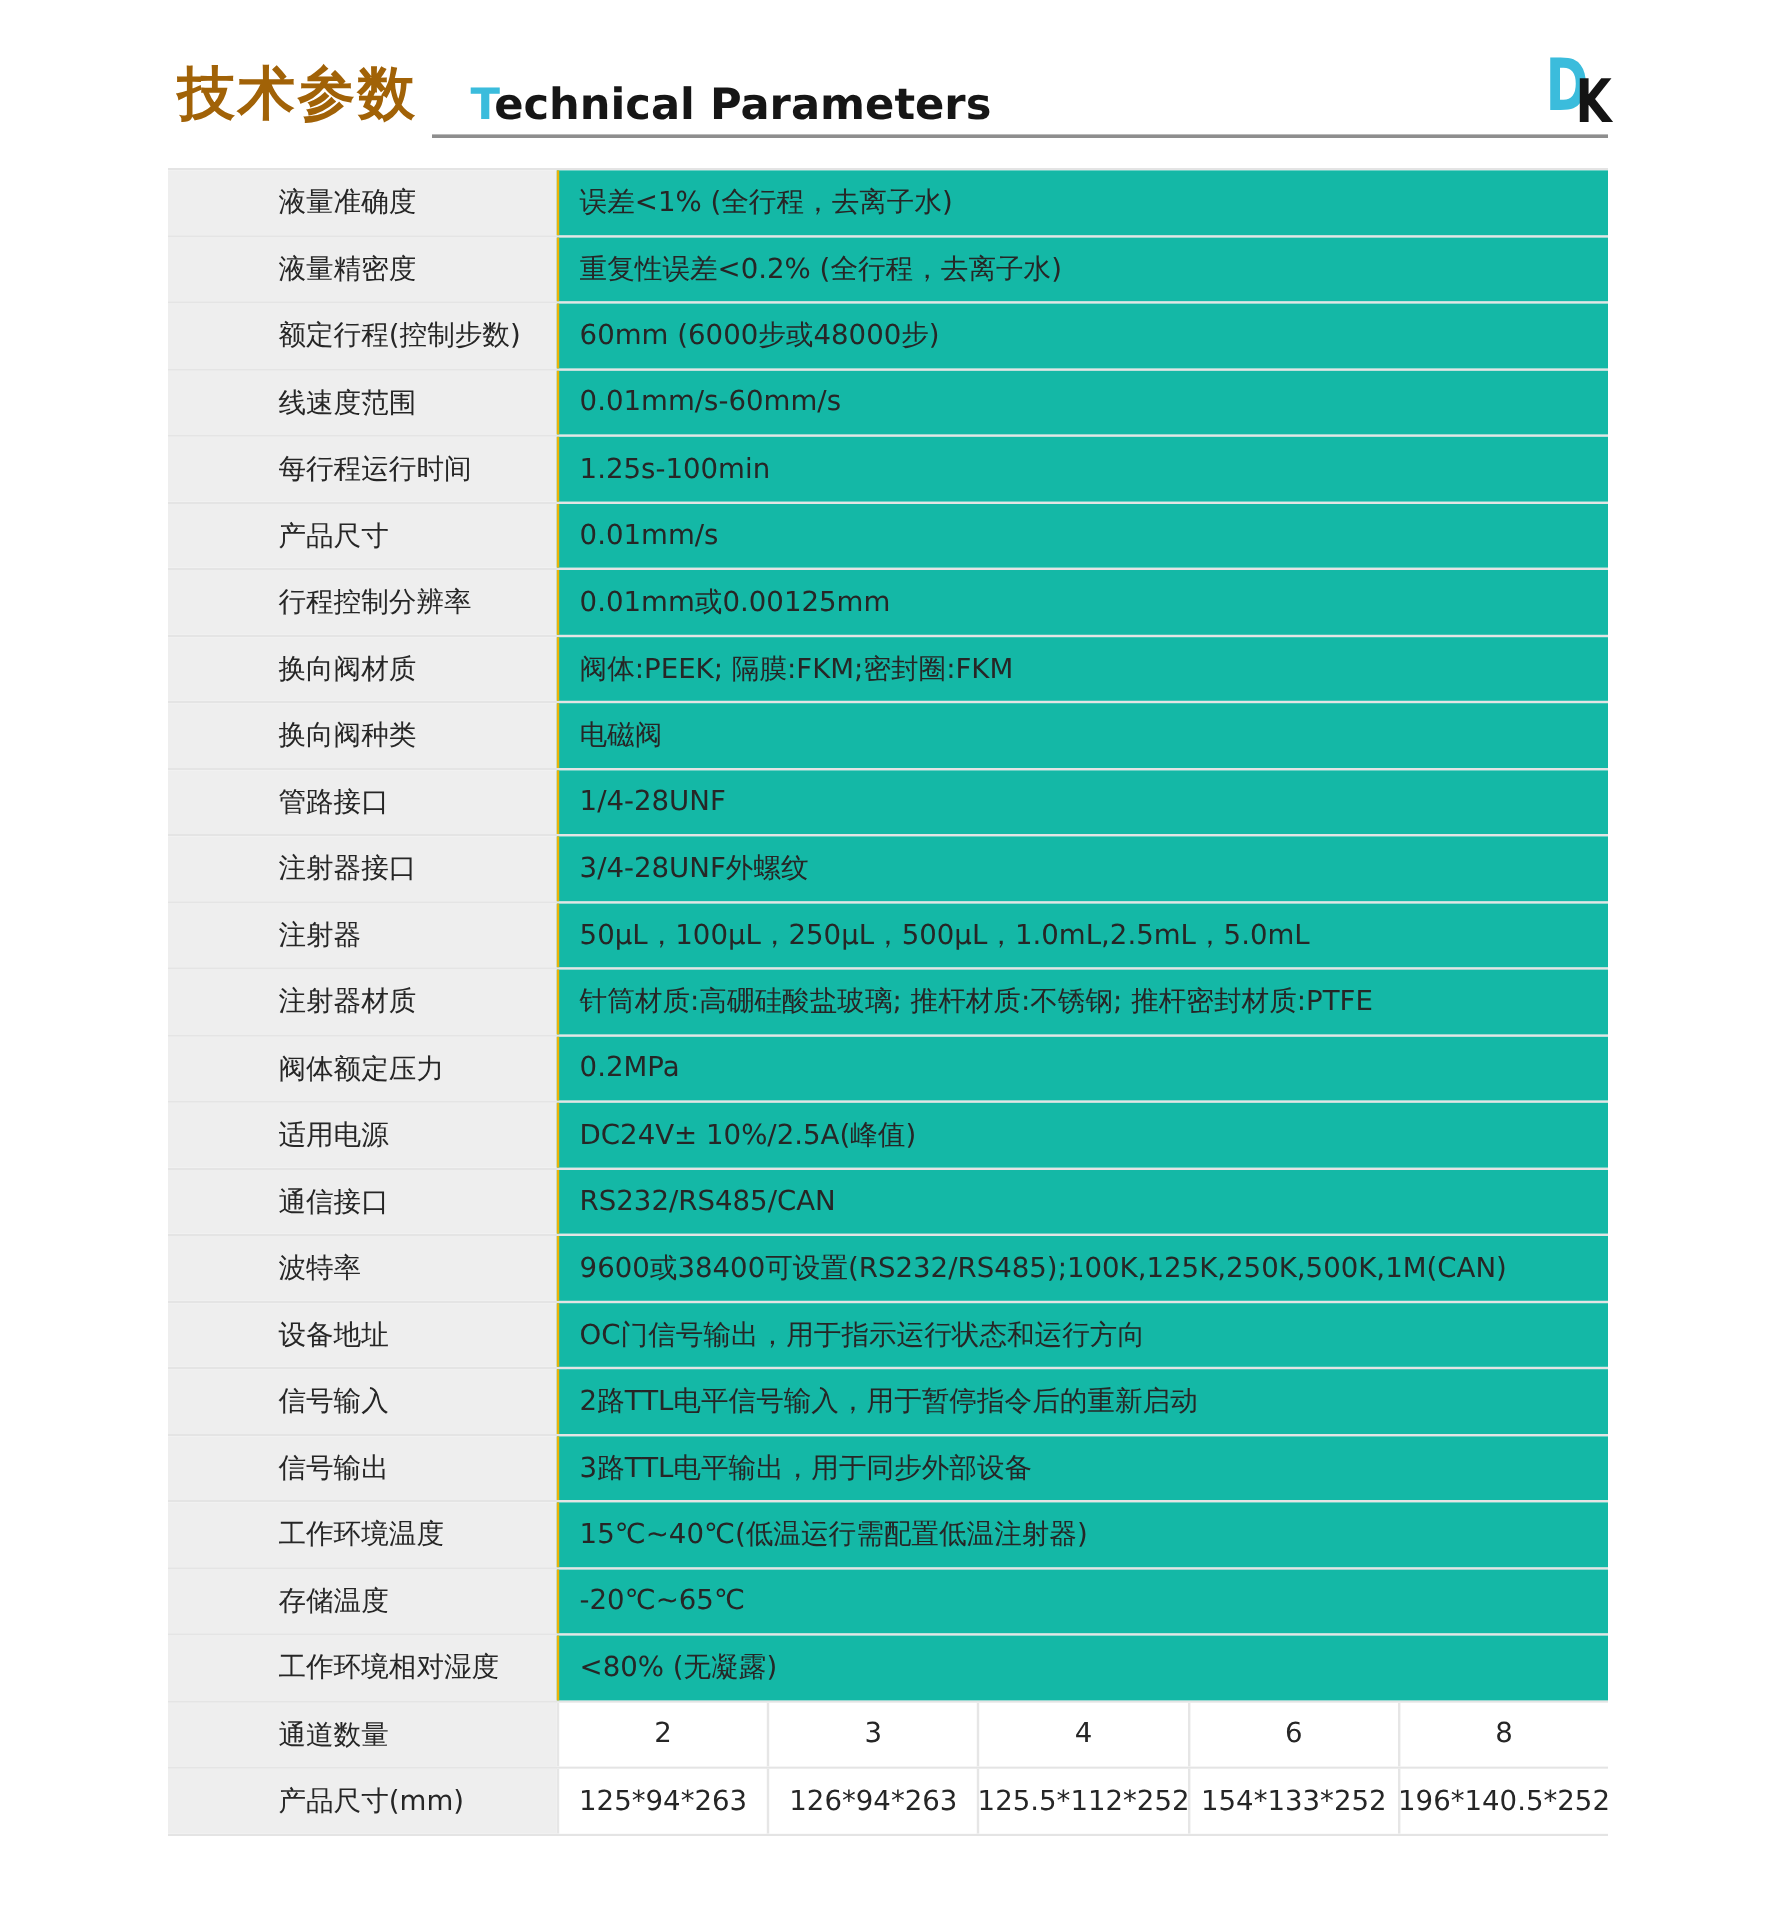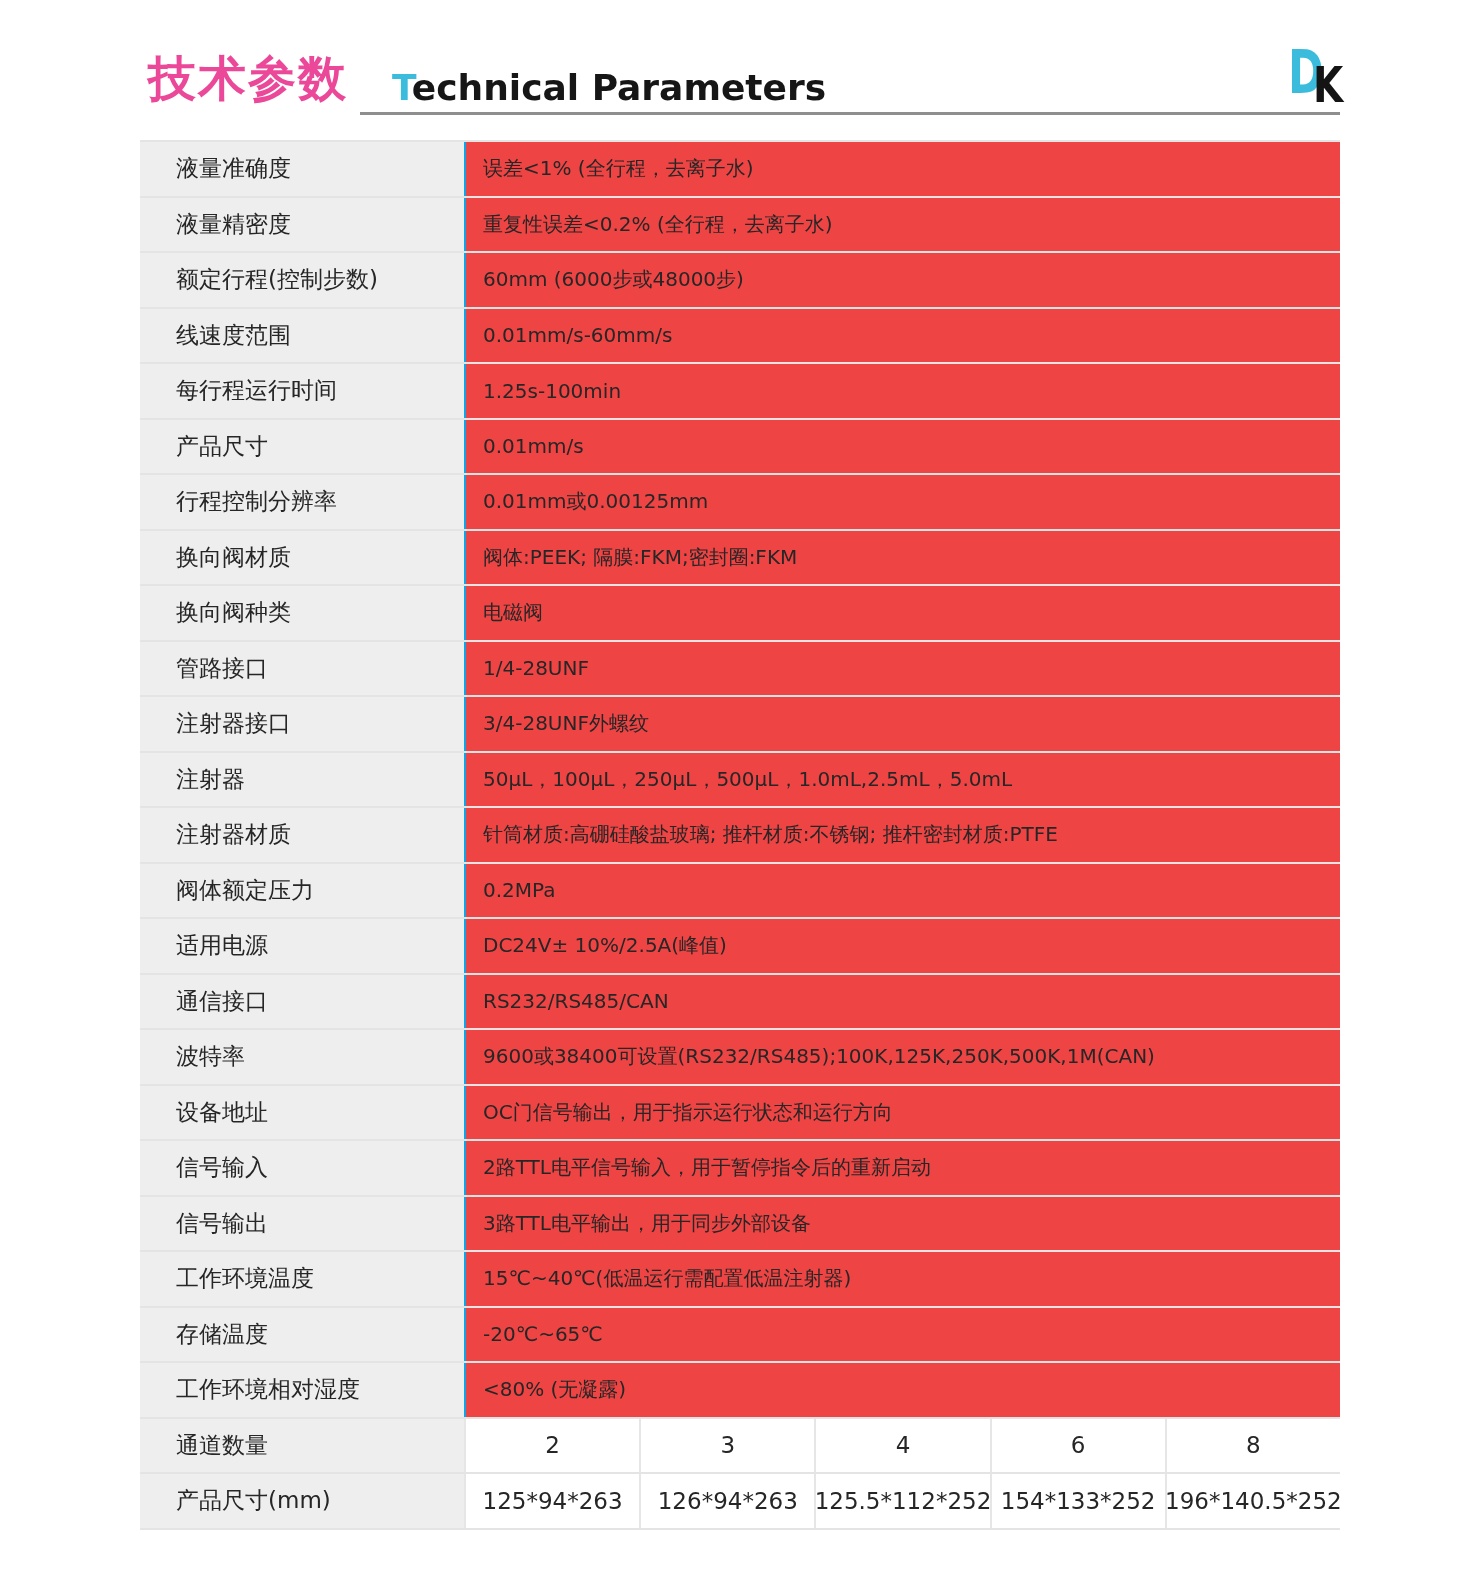--- a/index.html
+++ b/index.html
@@ -8,21 +8,21 @@
     position:relative;
     width:1480px; height:1591px;
     background:#ffffff;
     overflow:hidden;
     font-family:"DejaVu Sans","Liberation Sans",sans-serif;
     color:#262626;
   }
   
   .title-cn {
     position:absolute; left:148px; top:52px;
-    font-size:48px; font-weight:800; color:#ec4899;
+    font-size:48px; font-weight:800; color:#a16207;
     letter-spacing:2px; line-height:1.1;
   }
   .title-en {
     position:absolute; left:392px; top:66px;
     font-size:36px; font-weight:700; color:#161616;
     letter-spacing:0px; line-height:1.2;
   }
   .title-en .accent { color:#3bbcdc; }
   .header-rule {
     position:absolute; left:360px; top:112px;
@@ -41,29 +41,29 @@
   }
   
   .spec-table {
     position:absolute; left:140px; top:140px; width:1200px;
     border-top:2px solid #e4e4e4;
   }
   .row { display:flex; height:55.5px; border-bottom:2px solid #e4e4e4; }
   .cell-label {
     width:324px; background:#eeeeee;
     display:flex; align-items:center;
-    padding-left:36px; padding-right:8px;
+    padding-left:92px; padding-right:8px;
     font-size:23px; color:#262626;
   }
   .cell-value {
-    flex:1; background:#ef4444;
+    flex:1; background:#14b8a6;
     display:flex; align-items:center;
     padding-left:17px; padding-right:8px;
-    border-left:2px solid #0ea5e9;
-    font-size:20px; color:#262626;
+    border-left:2px solid #eab308;
+    font-size:23px; color:#262626;
     white-space:nowrap;
   }
   .cell-grid {
     width:175.2px; background:#ffffff;
     display:flex; align-items:center; justify-content:center;
     border-left:2px solid #e6e6e6;
     font-size:23px; color:#262626;
     white-space:nowrap;
   }
 </style>

